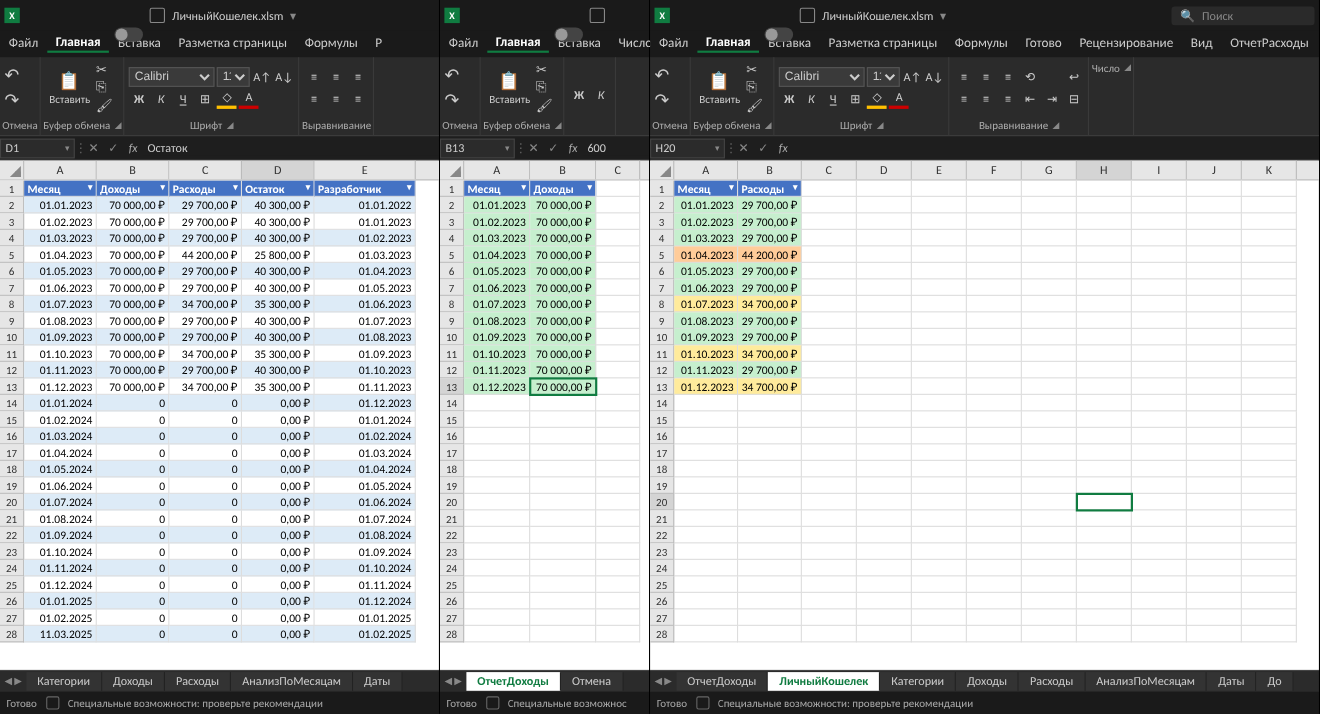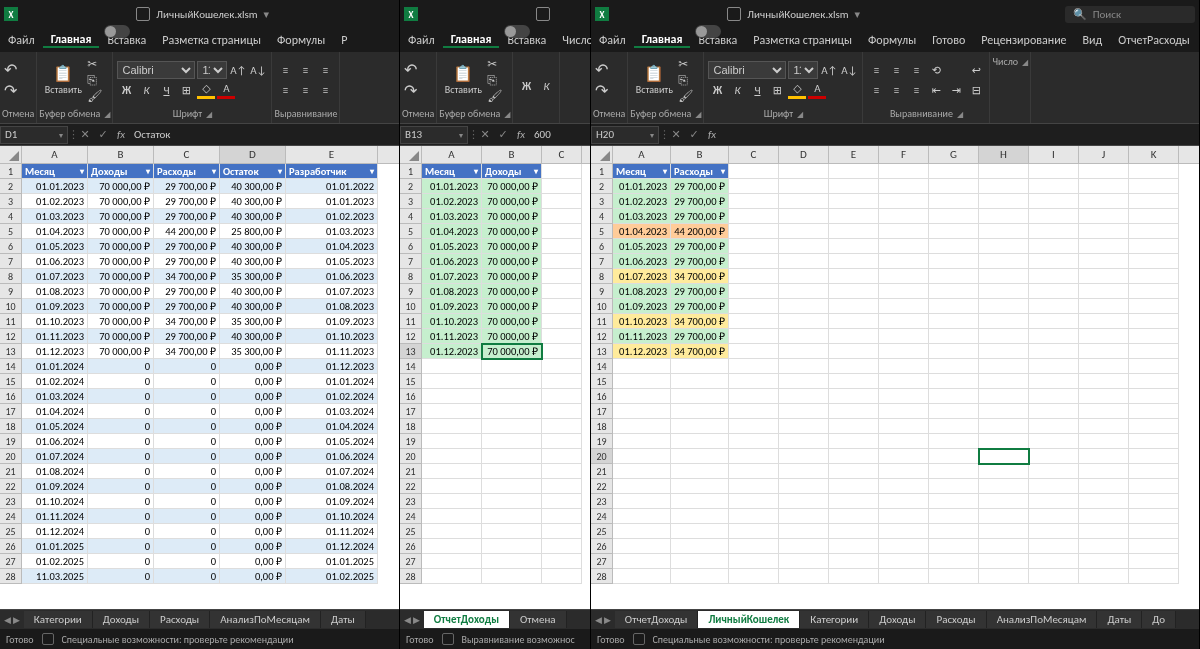--- a/index.html
+++ b/index.html
@@ -679,21 +679,21 @@
       <div class="tabnav">
         <span>◀</span>
         <span>▶</span>
       </div>
       <div class="tab active">ОтчетДоходы</div>
       <div class="tab ">Отмена</div>
     </div>
   <div class="statusbar">
     <span>Готово</span>
     <span class="sb-icon"></span>
-    <span class="ellipsis">Выравнивание возможнос</span>
+    <span class="ellipsis">Специальные возможнос</span>
   </div>
 </div>
 
 <div class="window w3">
   <div class="titlebar">
     <span class="xicon">X</span>
     <div class="autosave">
       <span>Автосохранение</span>
       <span class="toggle"></span>
     </div>

